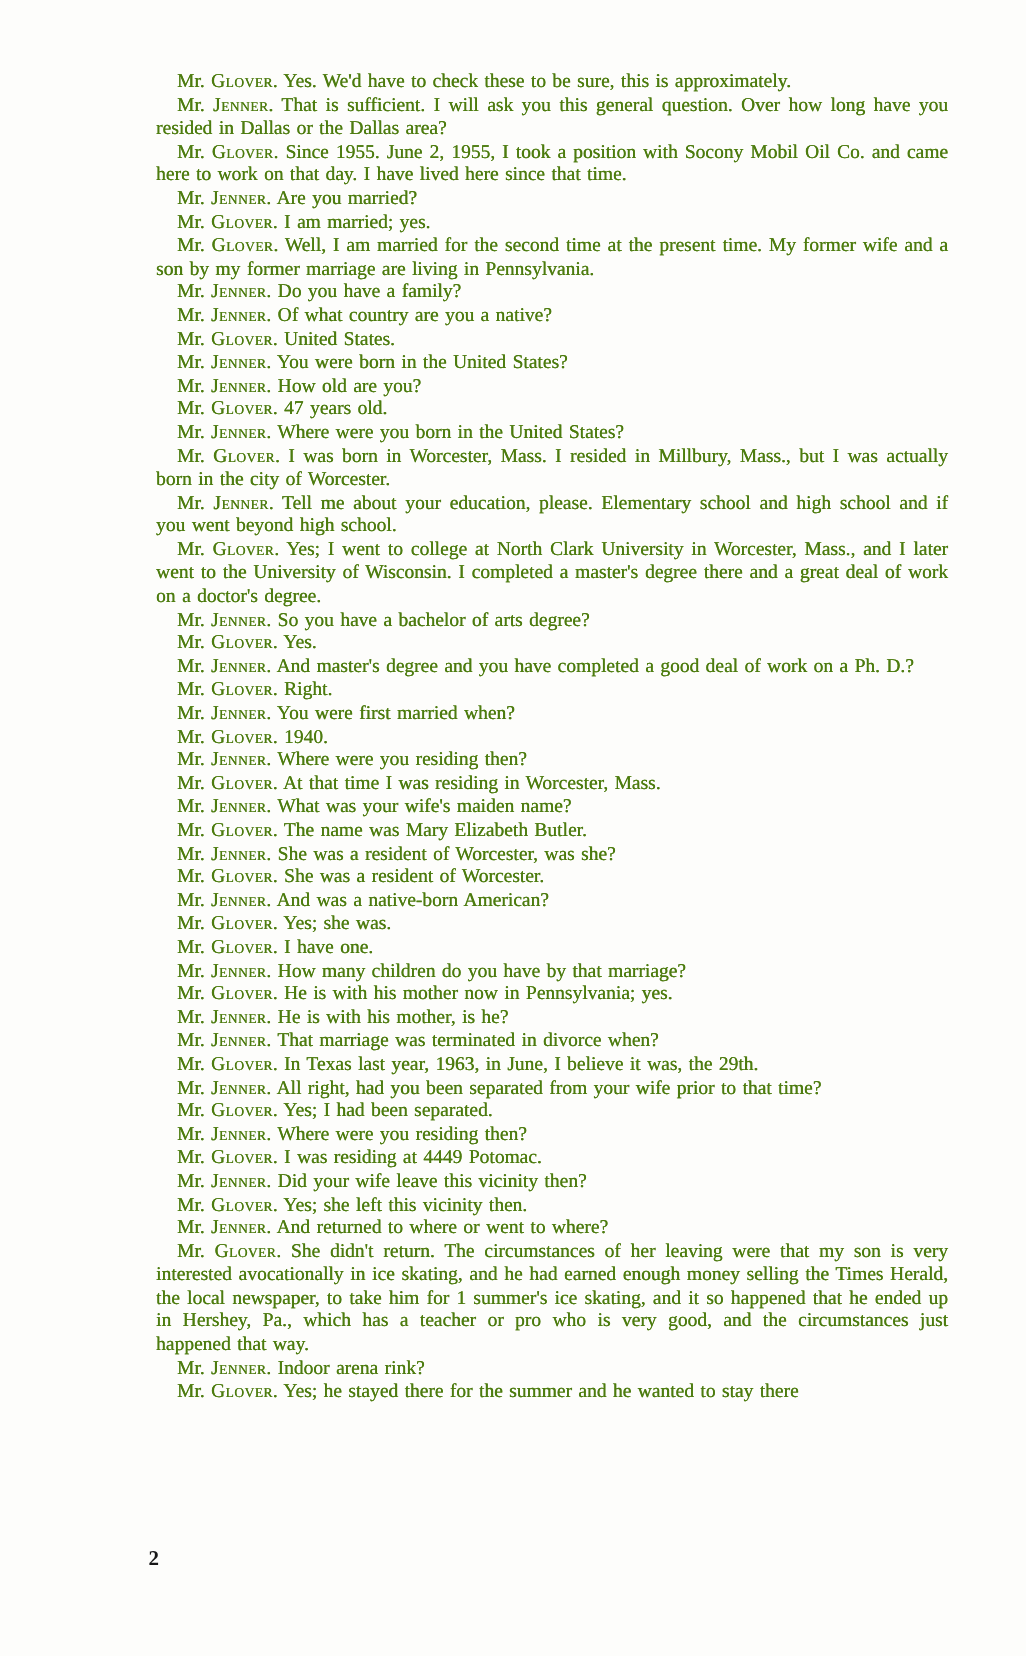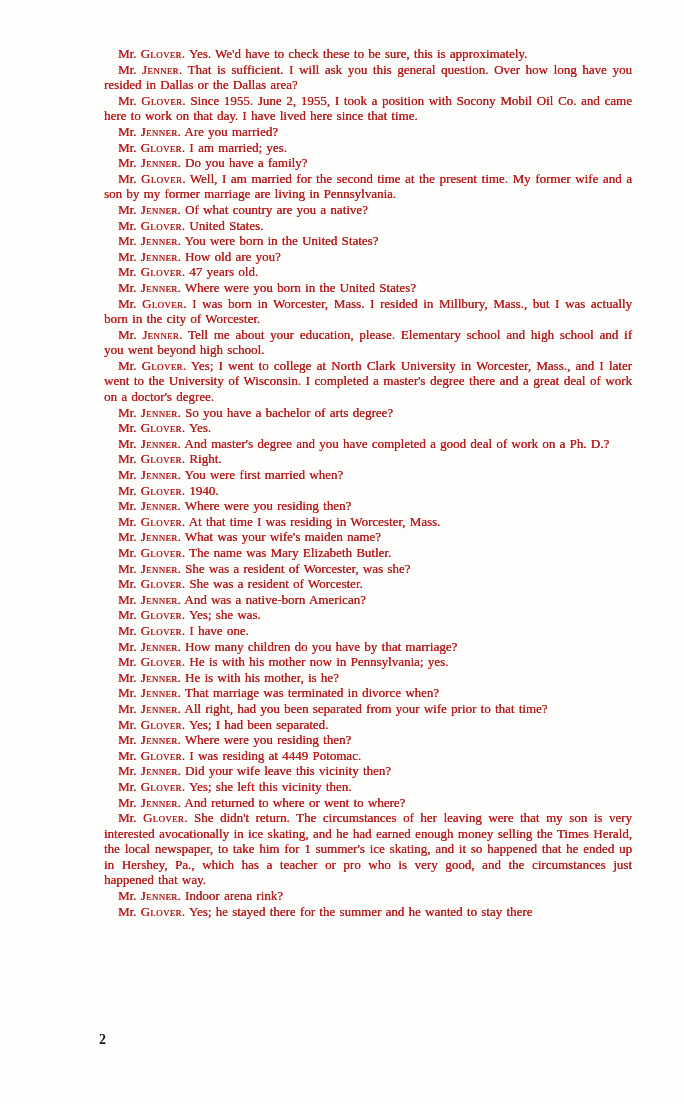--- a/index.html
+++ b/index.html
@@ -20,21 +20,21 @@
     width: 100%;
   }
   .para {
     margin: 0;
     padding: 0;
     text-indent: 14px;
     text-align: justify;
     font-family: "Liberation Serif", "DejaVu Serif", serif;
     font-size: 13px;
     line-height: 15.6px;
-    color: #b91c1c;
+    color: #4d7c0f;
     text-shadow: 0.2px 0 0 currentColor;
     word-spacing: 1px;
   }
   .speaker-name {
     font-variant: small-caps;
     letter-spacing: 0.3px;
   }
   .page-number {
     position: absolute;
     left: 99px;
@@ -48,22 +48,22 @@
 </head>
 <body>
 
 <div class="page">
   <div class="transcript-body">
       <p class="para"><span>Mr. </span><span class="speaker-name">Glover</span>. Yes.  We'd have to check these to be sure, this is approximately.</p>
       <p class="para"><span>Mr. </span><span class="speaker-name">Jenner</span>. That is sufficient.  I will ask you this general question.  Over how long have you resided in Dallas or the Dallas area?</p>
       <p class="para"><span>Mr. </span><span class="speaker-name">Glover</span>. Since 1955.  June 2, 1955, I took a position with Socony Mobil Oil Co. and came here to work on that day.  I have lived here since that time.</p>
       <p class="para"><span>Mr. </span><span class="speaker-name">Jenner</span>. Are you married?</p>
       <p class="para"><span>Mr. </span><span class="speaker-name">Glover</span>. I am married; yes.</p>
+      <p class="para"><span>Mr. </span><span class="speaker-name">Glover</span>. Well, I am married for the second time at the present time.  My former wife and a son by my former marriage are living in Pennsylvania.</p>
       <p class="para"><span>Mr. </span><span class="speaker-name">Jenner</span>. Do you have a family?</p>
-      <p class="para"><span>Mr. </span><span class="speaker-name">Glover</span>. Well, I am married for the second time at the present time.  My former wife and a son by my former marriage are living in Pennsylvania.</p>
       <p class="para"><span>Mr. </span><span class="speaker-name">Jenner</span>. Of what country are you a native?</p>
       <p class="para"><span>Mr. </span><span class="speaker-name">Glover</span>. United States.</p>
       <p class="para"><span>Mr. </span><span class="speaker-name">Jenner</span>. You were born in the United States?</p>
       <p class="para"><span>Mr. </span><span class="speaker-name">Jenner</span>. How old are you?</p>
       <p class="para"><span>Mr. </span><span class="speaker-name">Glover</span>. 47 years old.</p>
       <p class="para"><span>Mr. </span><span class="speaker-name">Jenner</span>. Where were you born in the United States?</p>
       <p class="para"><span>Mr. </span><span class="speaker-name">Glover</span>. I was born in Worcester, Mass.  I resided in Millbury, Mass., but I was actually born in the city of Worcester.</p>
       <p class="para"><span>Mr. </span><span class="speaker-name">Jenner</span>. Tell me about your education, please.  Elementary school and high school and if you went beyond high school.</p>
       <p class="para"><span>Mr. </span><span class="speaker-name">Glover</span>. Yes; I went to college at North Clark University in Worcester, Mass., and I later went to the University of Wisconsin.  I completed a master's degree there and a great deal of work on a doctor's degree.</p>
       <p class="para"><span>Mr. </span><span class="speaker-name">Jenner</span>. So you have a bachelor of arts degree?</p>
@@ -78,20 +78,21 @@
       <p class="para"><span>Mr. </span><span class="speaker-name">Glover</span>. The name was Mary Elizabeth Butler.</p>
       <p class="para"><span>Mr. </span><span class="speaker-name">Jenner</span>. She was a resident of Worcester, was she?</p>
       <p class="para"><span>Mr. </span><span class="speaker-name">Glover</span>. She was a resident of Worcester.</p>
       <p class="para"><span>Mr. </span><span class="speaker-name">Jenner</span>. And was a native-born American?</p>
       <p class="para"><span>Mr. </span><span class="speaker-name">Glover</span>. Yes; she was.</p>
       <p class="para"><span>Mr. </span><span class="speaker-name">Glover</span>. I have one.</p>
       <p class="para"><span>Mr. </span><span class="speaker-name">Jenner</span>. How many children do you have by that marriage?</p>
       <p class="para"><span>Mr. </span><span class="speaker-name">Glover</span>. He is with his mother now in Pennsylvania; yes.</p>
       <p class="para"><span>Mr. </span><span class="speaker-name">Jenner</span>. He is with his mother, is he?</p>
       <p class="para"><span>Mr. </span><span class="speaker-name">Jenner</span>. That marriage was terminated in divorce when?</p>
+      <p class="para"><span>Mr. </span><span class="speaker-name">Glover</span>. In Texas last year, 1963, in June, I believe it was, the 29th.</p>
       <p class="para"><span>Mr. </span><span class="speaker-name">Jenner</span>. All right, had you been separated from your wife prior to that time?</p>
       <p class="para"><span>Mr. </span><span class="speaker-name">Glover</span>. Yes; I had been separated.</p>
       <p class="para"><span>Mr. </span><span class="speaker-name">Jenner</span>. Where were you residing then?</p>
       <p class="para"><span>Mr. </span><span class="speaker-name">Glover</span>. I was residing at 4449 Potomac.</p>
       <p class="para"><span>Mr. </span><span class="speaker-name">Jenner</span>. Did your wife leave this vicinity then?</p>
       <p class="para"><span>Mr. </span><span class="speaker-name">Glover</span>. Yes; she left this vicinity then.</p>
       <p class="para"><span>Mr. </span><span class="speaker-name">Jenner</span>. And returned to where or went to where?</p>
       <p class="para"><span>Mr. </span><span class="speaker-name">Glover</span>. She didn't return.  The circumstances of her leaving were that my son is very interested avocationally in ice skating, and he had earned enough money selling the Times Herald, the local newspaper, to take him for 1 summer's ice skating, and it so happened that he ended up in Hershey, Pa., which has a teacher or pro who is very good, and the circumstances just happened that way.</p>
       <p class="para"><span>Mr. </span><span class="speaker-name">Jenner</span>. Indoor arena rink?</p>
       <p class="para"><span>Mr. </span><span class="speaker-name">Glover</span>. Yes; he stayed there for the summer and he wanted to stay there</p>

